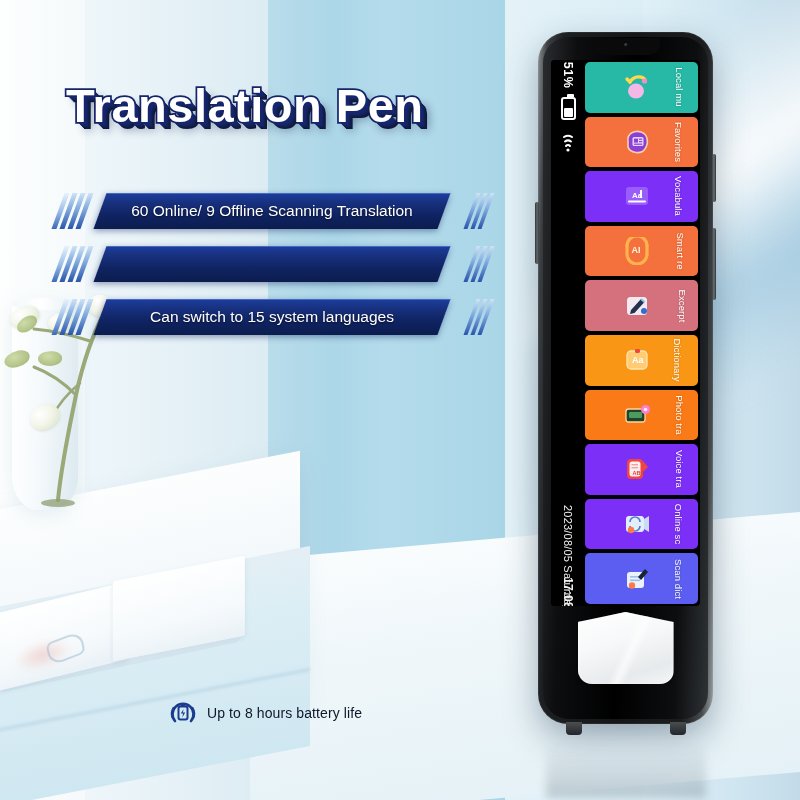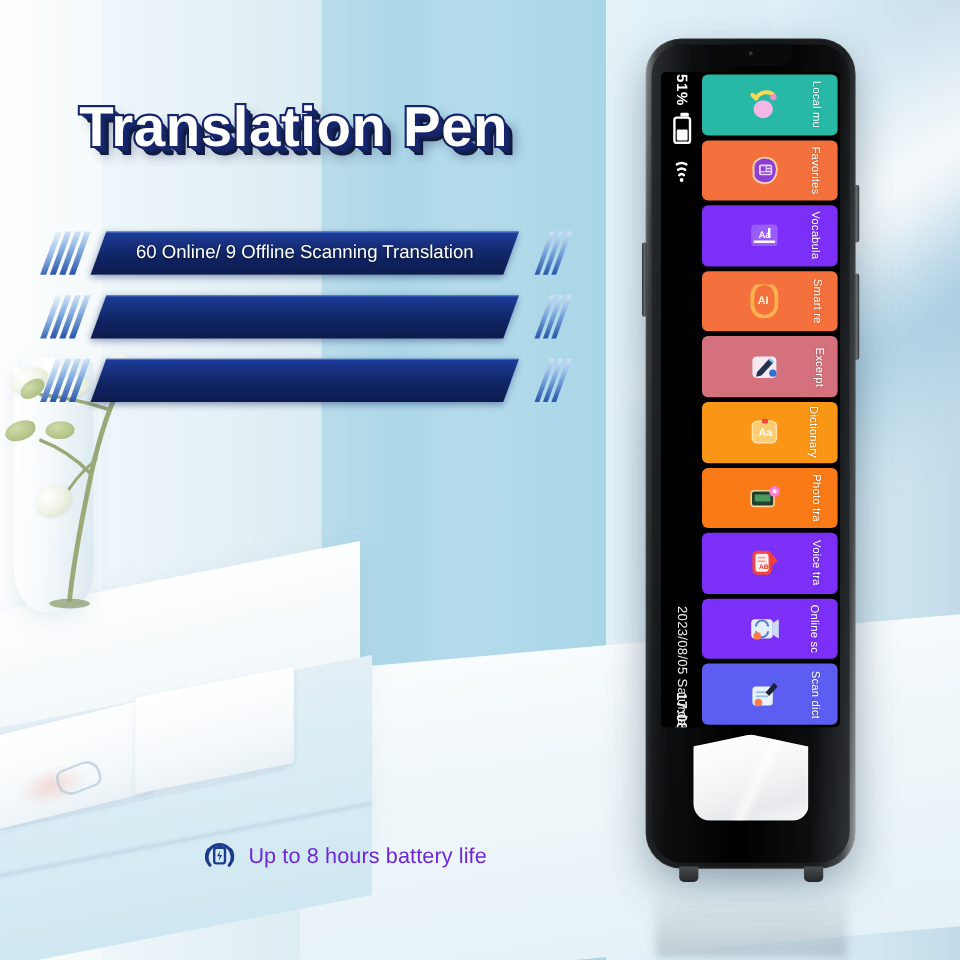--- a/index.html
+++ b/index.html
@@ -115,21 +115,21 @@
     paint-order:stroke fill;
     text-shadow:
        2px 2px 0 #16266e,  3px 3px 0 #16266e,
        4px 4px 0 #15245f,  5px 5px 0 #132052,
        6px 6px 0 #111c46,  7px 7px 0 #0f1a3d,
        8px 8px 10px rgba(10,20,60,.45);
     white-space:nowrap;
   }
 
   
-  #features { position:absolute; left:40px; top:193px; width:430px; }
+  #features { position:absolute; left:58px; top:193px; width:430px; }
   .feat { position:relative; height:36px; margin-bottom:17px; }
   .feat-bar {
     position:absolute; left:42px; top:0; right:44px; height:36px;
     transform:skewX(-20deg);
     background:linear-gradient(180deg,#1c3ea0 0%,#18317f 26%,#102463 60%,#0c1c4e 100%);
     box-shadow:0 2px 6px rgba(18,40,100,.45), inset 0 1px 0 rgba(120,160,230,.45);
   }
   .feat-txt {
     position:absolute; left:42px; right:44px; top:0; height:36px;
     display:flex; align-items:center; justify-content:center;
@@ -144,21 +144,21 @@
   .st-left  { left:0px;  }
   .st-left span:nth-child(1){ background:linear-gradient(180deg,#e8f2fc,#9dc0e8 50%,#3d69b8); }
   .st-right { right:0px; }
   .st-right span { width:4px; }
 
   
   #battery-note {
     position:absolute; left:168px; top:698px;
     display:flex; align-items:center; gap:9px;
   }
-  #battery-note .lbl { font-size:18px; color:#6d28d9; letter-spacing:.1px; white-space:nowrap; }
+  #battery-note .lbl { font-size:14px; color:#0f172a; letter-spacing:.1px; white-space:nowrap; }
 
   
   #device {
     position:absolute; left:538px; top:32px; width:175px; height:692px;
   }
   .dev-shadow {
     position:absolute; left:-14px; top:14px; width:200px; height:690px;
     background:radial-gradient(ellipse at 50% 55%,rgba(60,90,120,.32),rgba(60,90,120,0) 72%);
     filter:blur(9px);
   }
@@ -368,20 +368,21 @@
 
 
   <div class="feat">
     <div class="stripes st-left">
       <span></span>
         <span></span>
         <span></span>
         <span></span>
     </div>
     <div class="feat-bar"></div>
+    <div class="feat-txt">Can switch to 15 system languages</div>
     <div class="stripes st-right">
       <span></span>
         <span></span>
         <span></span>
     </div>
   </div>
 
 
 </div>
 

